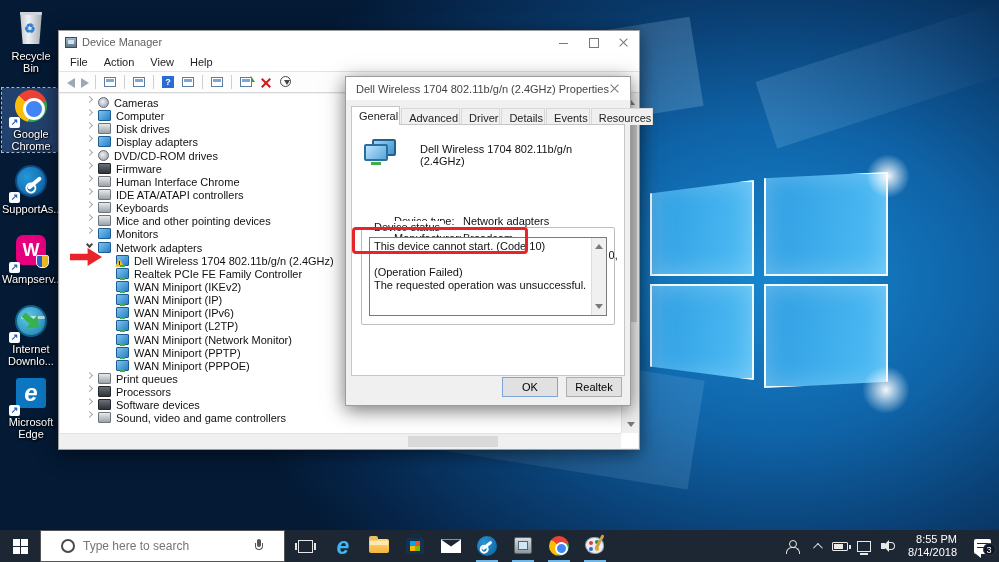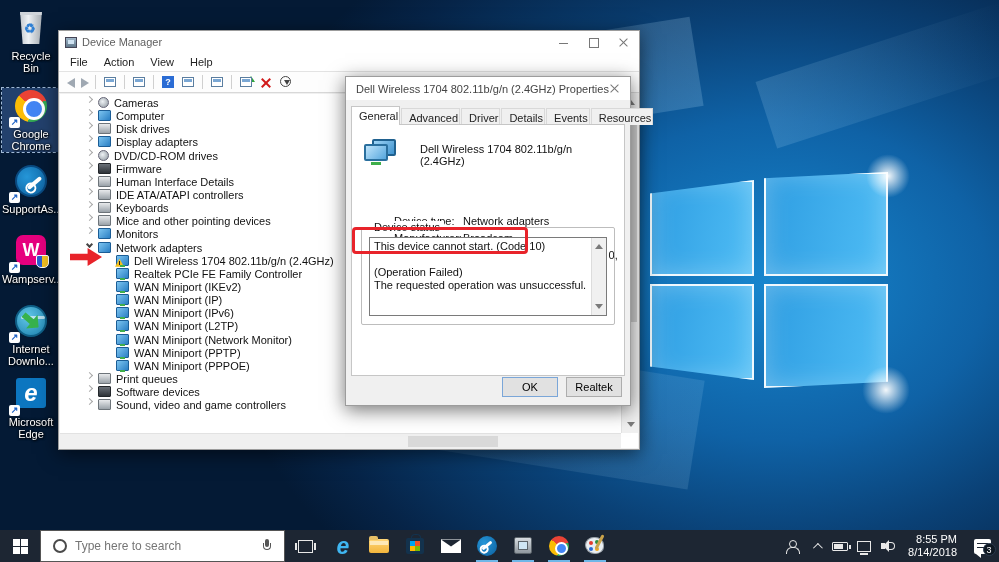--- a/index.html
+++ b/index.html
@@ -144,21 +144,21 @@
   
   .red-box { position:absolute; left:352px; top:227px; width:176px; height:27px; border:3px solid #e8232a; border-radius:4px; z-index:60; }
   .red-arrow { position:absolute; left:70px; top:248px; width:32px; height:18px; background:#e8232a; z-index:60;
     clip-path:polygon(0 32%,55% 32%,55% 0,100% 50%,55% 100%,55% 68%,0 68%); filter:drop-shadow(0 0 1px #7a0000); }
 
   
   #taskbar { position:absolute; left:0; bottom:0; width:999px; height:32px; background:#1d2633; display:flex; align-items:stretch; z-index:80; }
   .tb-btn { width:40px; display:flex; align-items:center; justify-content:center; position:relative; }
   .start-logo { width:15px; height:15px; display:grid; grid-template-columns:7px 7px; grid-template-rows:7px 7px; gap:1px; }
   .start-logo span { background:#fff; }
-  .searchbox { width:245px; background:#fff; display:flex; align-items:center; padding:0 12px; gap:8px; border:1px solid #555; }
+  .searchbox { width:245px; background:#fff; display:flex; align-items:center; padding:0 20px; gap:8px; border:1px solid #555; }
   .cortana-ring { width:14px; height:14px; border:2px solid #4a4a4a; border-radius:50%; flex:none; }
   .searchbox input { border:none; outline:none; flex:1; font-size:12px; color:#333; font-family:"Liberation Sans",sans-serif; background:transparent; }
   .mic { position:relative; width:10px; height:14px; flex:none; }
   .mic::before { content:""; position:absolute; left:3px; top:0; width:4px; height:8px; background:#555; border-radius:2px; }
   .mic::after { content:""; position:absolute; left:1px; top:4px; width:6px; height:6px; border:1px solid #555; border-top:none; border-radius:0 0 5px 5px; }
   .taskview { width:15px; height:13px; border:1px solid #e8e8e8; position:relative; }
   .taskview::before { content:""; position:absolute; left:-4px; top:2px; width:2px; height:7px; background:#e8e8e8; }
   .taskview::after { content:""; position:absolute; right:-4px; top:2px; width:2px; height:7px; background:#e8e8e8; }
   .app-underline { position:absolute; left:7px; right:7px; bottom:0; height:2px; background:#6fb7e8; }
   .appic { position:relative; width:22px; height:22px; }
@@ -365,21 +365,21 @@
               <span class="chev-c"></span>
             </span>
             <span class="ti k-dark"></span>
             <span class="tree-label">Firmware</span>
           </div>
           <div class="tree-row">
             <span class="chev">
               <span class="chev-c"></span>
             </span>
             <span class="ti k-gray"></span>
-            <span class="tree-label">Human Interface Details</span>
+            <span class="tree-label">Human Interface Chrome</span>
           </div>
           <div class="tree-row">
             <span class="chev">
               <span class="chev-c"></span>
             </span>
             <span class="ti k-gray"></span>
             <span class="tree-label">IDE ATA/ATAPI controllers</span>
           </div>
           <div class="tree-row">
             <span class="chev">
@@ -473,20 +473,27 @@
             </span>
             <span class="ti k-net"></span>
             <span class="tree-label">WAN Miniport (PPPOE)</span>
           </div>
           <div class="tree-row">
             <span class="chev">
               <span class="chev-c"></span>
             </span>
             <span class="ti k-gray"></span>
             <span class="tree-label">Print queues</span>
+          </div>
+          <div class="tree-row">
+            <span class="chev">
+              <span class="chev-c"></span>
+            </span>
+            <span class="ti k-dark"></span>
+            <span class="tree-label">Processors</span>
           </div>
           <div class="tree-row">
             <span class="chev">
               <span class="chev-c"></span>
             </span>
             <span class="ti k-dark"></span>
             <span class="tree-label">Software devices</span>
           </div>
           <div class="tree-row">
             <span class="chev">

